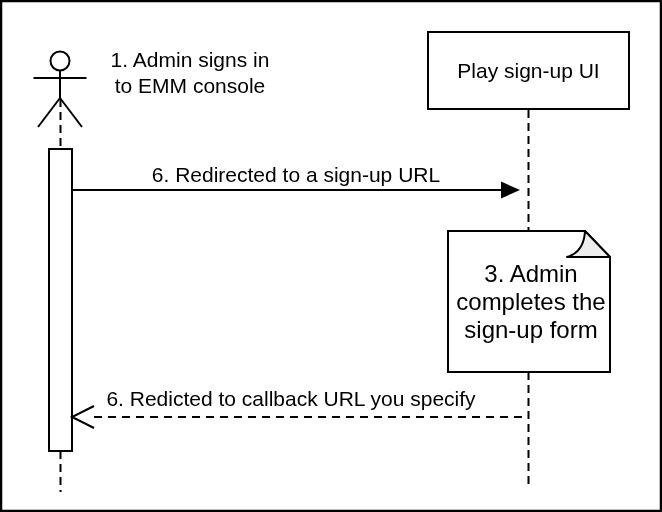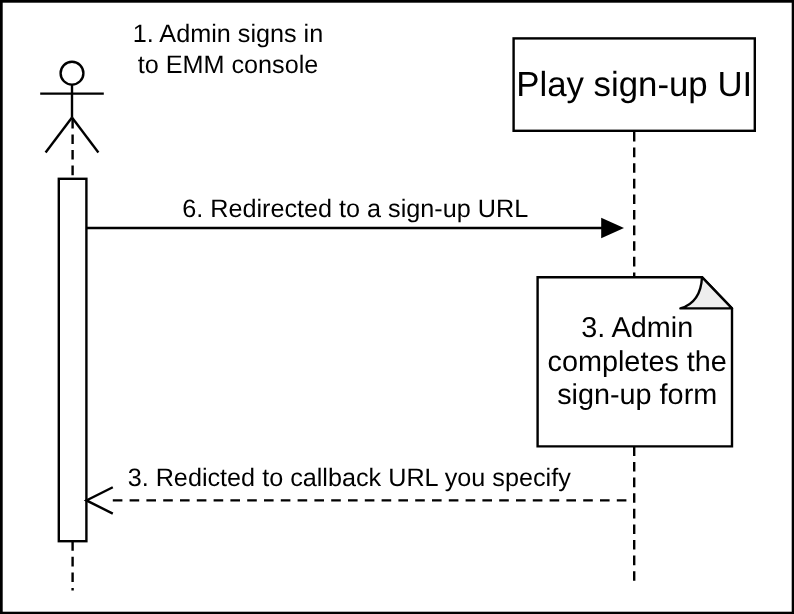--- a/index.html
+++ b/index.html
@@ -12,27 +12,27 @@
     color: #000000;
     overflow: hidden;
   }
   .layer { position: absolute; left: 0; top: 0; }
   .label {
     position: absolute;
     text-align: center;
     white-space: pre-line;
     color: #000000;
   }
-  .annotation1 { left: 75px; top: 16px; width: 230px; font-size: 21px; line-height: 26px; }
+  .annotation1 { left: 75px; top: 47px; width: 230px; font-size: 21px; line-height: 26px; }
   .msg2-label  { left: 76px; top: 162px; width: 440px; font-size: 21px; line-height: 26px; }
   .msg4-label  { left: 71px; top: 386px; width: 440px; font-size: 21px; line-height: 26px; }
   .participant-label {
     left: 428px; top: 32px; width: 201px; height: 77px;
     display: flex; align-items: center; justify-content: center;
-    font-size: 29px; line-height: 28px;
+    font-size: 21px; line-height: 28px;
   }
   .note-label {
     left: 448px; top: 231px; width: 166px; height: 141px;
     display: flex; align-items: center; justify-content: center;
     font-size: 24px; line-height: 28px;
   }
 </style>
 </head>
 <body>
 
@@ -75,15 +75,15 @@
 to EMM console</div>
 
   <div class="label participant-label">Play sign-up UI</div>
 
   <div class="label msg2-label">6. Redirected to a sign-up URL</div>
 
   <div class="label note-label">3. Admin
 completes the
 sign-up form</div>
 
-  <div class="label msg4-label">3. Redicted to callback URL you specify</div>
+  <div class="label msg4-label">6. Redicted to callback URL you specify</div>
 
 </div>
 
 </body></html>

